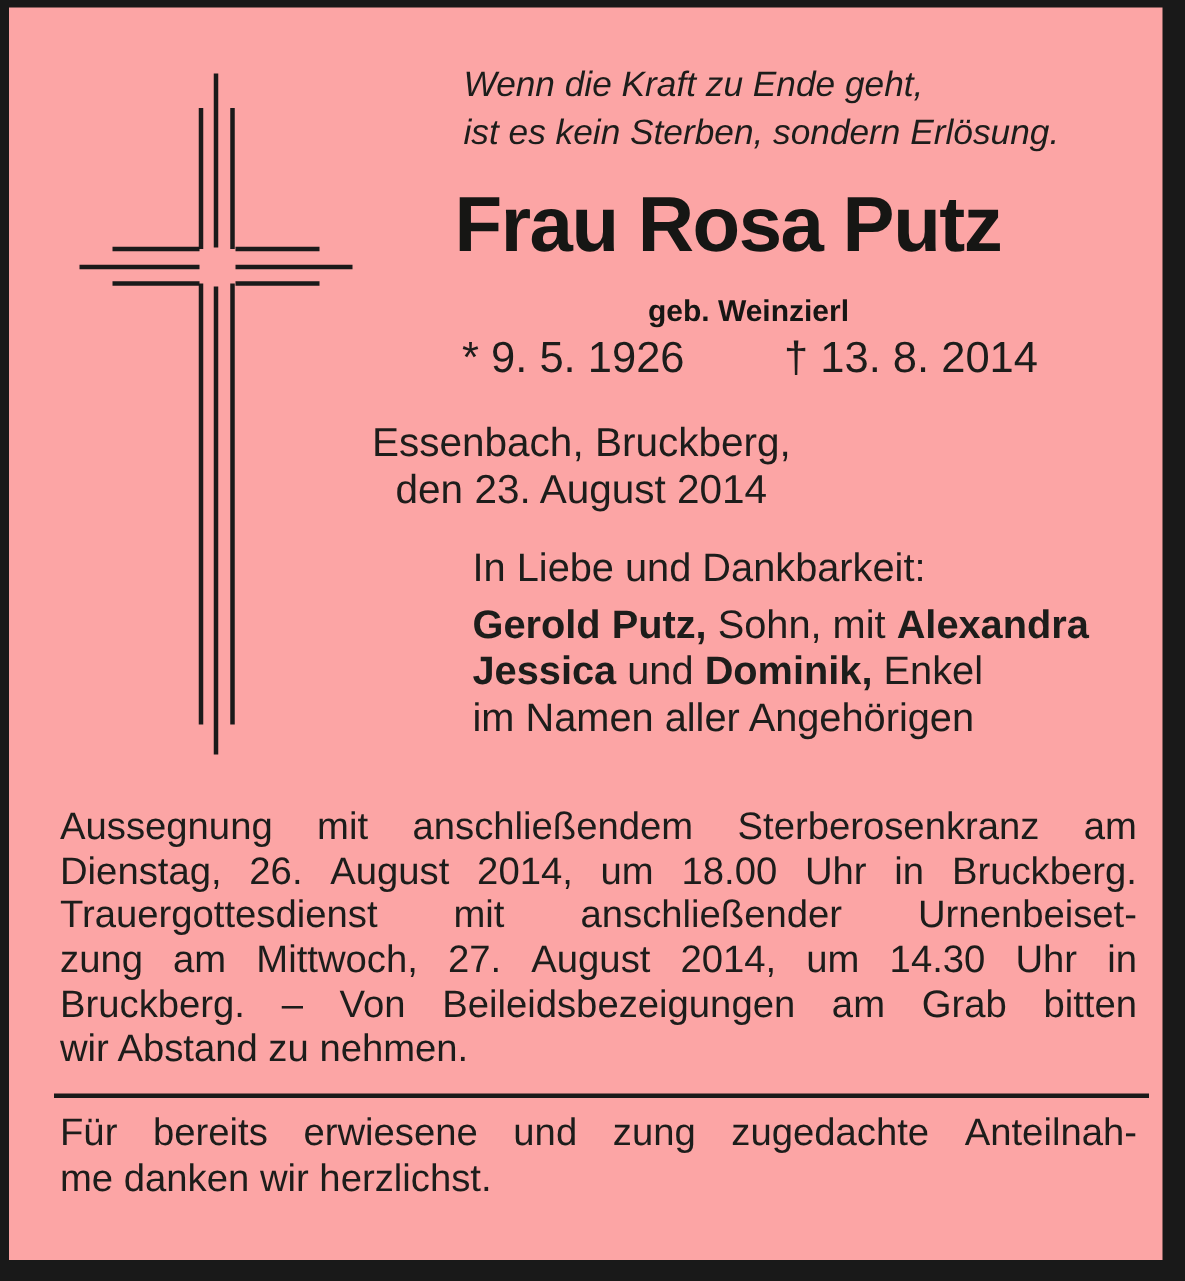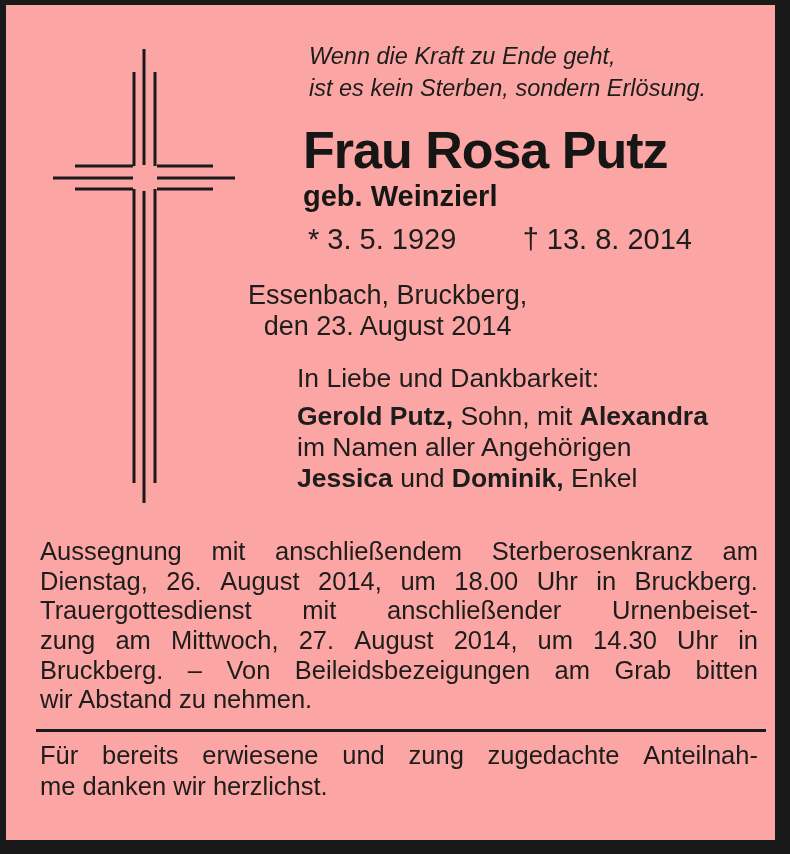--- a/index.html
+++ b/index.html
@@ -34,22 +34,23 @@
   .name {
     left: 297px; top: 116px;
     font-size: 52px;
     font-weight: 700;
     letter-spacing: -1px;
     line-height: 58px;
     white-space: nowrap;
     color: #161614;
   }
   .maiden {
-    left: 297px; top: 176px; width: 392px;
-    font-size: 29px;
+    left: 297px; top: 188px; width: 392px;
+    text-align: center;
+    font-size: 20px;
     font-weight: 700;
     line-height: 30px;
     color: #161614;
   }
   .dates {
     left: 302px; top: 218px; width: 384px;
     display: flex;
     justify-content: space-between;
     font-size: 29px;
     line-height: 32px;
@@ -58,21 +59,21 @@
 
   .dateline {
     left: 242px; top: 275px;
     font-size: 27px;
     line-height: 31px;
     white-space: nowrap;
     text-align: center;
   }
 
   .tribute {
-    left: 291px; top: 358px;
+    left: 309px; top: 358px;
     font-size: 26.5px;
     line-height: 31px;
     white-space: nowrap;
   }
   .tribute .intro { margin-bottom: 7px; }
   .b { font-weight: 700; }
 
   .para {
     left: 34px; width: 718px;
     font-size: 25.5px;
@@ -121,34 +122,34 @@
 
   <div class="abs epigraph">
     <div>Wenn die Kraft zu Ende geht,</div>
     <div>ist es kein Sterben, sondern Erlösung.</div>
   </div>
 
   <div class="abs name">Frau Rosa Putz</div>
   <div class="abs maiden">geb. Weinzierl</div>
 
   <div class="abs dates">
-    <span>* 3. 5. 1929</span>
+    <span>* 9. 5. 1926</span>
     <span>† 13. 8. 2014</span>
   </div>
 
   <div class="abs dateline">
     <div>Essenbach, Bruckberg,</div>
     <div>den 23. August 2014</div>
   </div>
 
   <div class="abs tribute">
     <div class="intro">In Liebe und Dankbarkeit:</div>
     <div><span class="b">Gerold Putz,</span><span> Sohn, mit </span><span class="b">Alexandra</span></div>
+    <div><span class="b">Jessica</span><span> und </span><span class="b">Dominik,</span><span> Enkel</span></div>
     <div>im Namen aller Angehörigen</div>
-    <div><span class="b">Jessica</span><span> und </span><span class="b">Dominik,</span><span> Enkel</span></div>
   </div>
 
   <div class="abs para para1">
     <div class="line jline">
         <span>Aussegnung</span>
         <span>mit</span>
         <span>anschließendem</span>
         <span>Sterberosenkranz</span>
         <span>am</span>
       </div>

